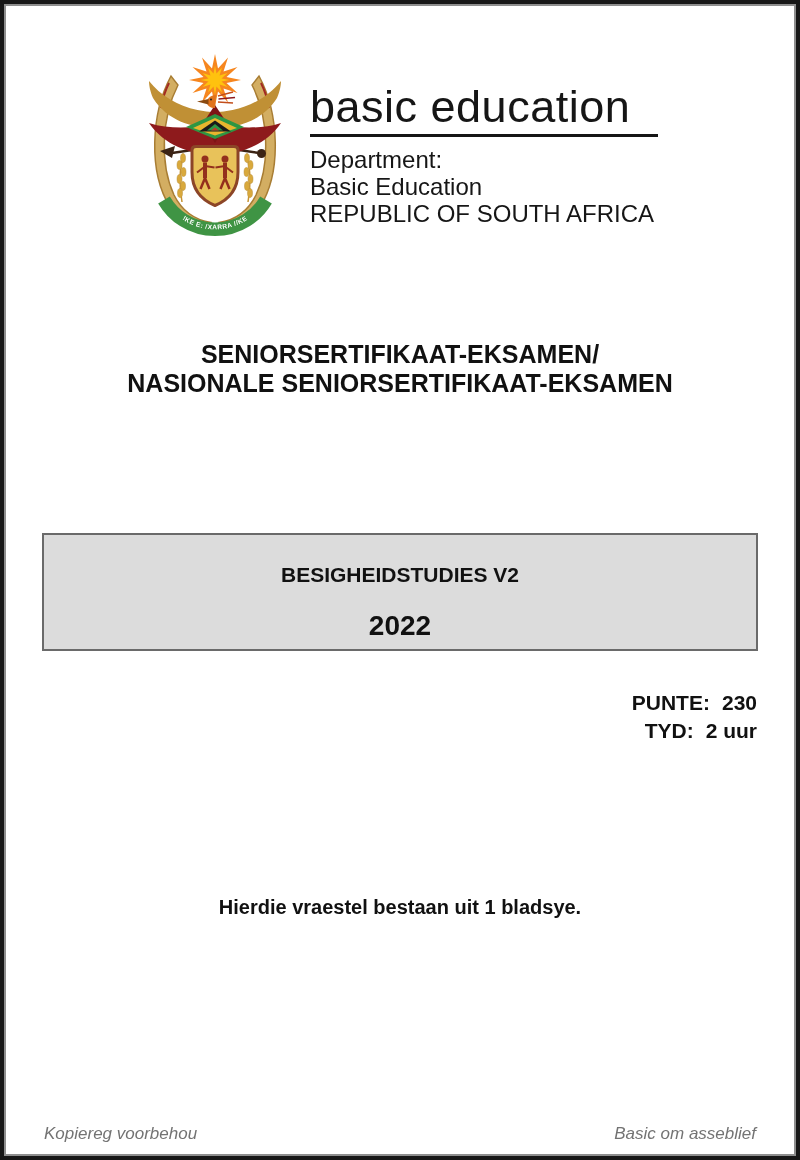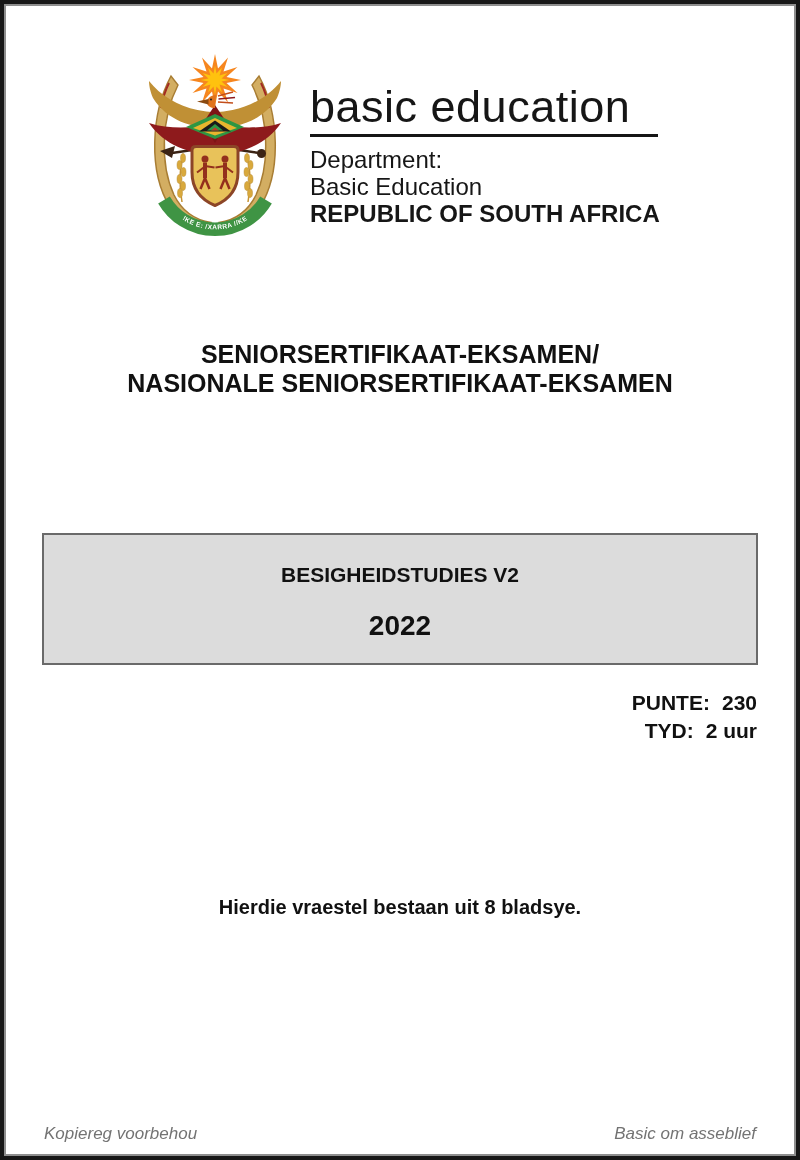--- a/index.html
+++ b/index.html
@@ -20,30 +20,30 @@
   }
   
   .emblem{position:absolute;left:136px;top:48px;width:150px;height:190px;}
   .logo-text{position:absolute;left:306px;top:80px;width:380px;}
   .wordmark{
     font-size:45px;line-height:46px;font-weight:400;
     letter-spacing:0.5px;color:#161616;
   }
   .wordmark-rule{width:348px;height:3px;background:#161616;margin-top:4px;}
   .dept{margin-top:9px;font-size:24px;line-height:27px;color:#161616;}
-  .dept .bold{font-weight:bold;font-size:24px;}
+  .dept .bold{font-weight:normal;font-size:24px;}
   
   .exam-title{
     position:absolute;left:0;right:0;top:336px;
     text-align:center;font-weight:bold;font-size:25px;line-height:29px;
     color:#111;
   }
   
   .subject-box{
-    position:absolute;left:38px;top:529px;width:716px;height:132px;
+    position:absolute;left:38px;top:529px;width:716px;height:118px;
     box-sizing:border-box;
     background:#dcdcdc;border:2px solid #6a6a6a;
     text-align:center;
   }
   .subject-box .subject{margin-top:28px;font-weight:bold;font-size:21px;}
   .subject-box .year{margin-top:23px;font-weight:bold;font-size:28px;}
   
   .details{
     position:absolute;right:39px;top:688px;
     text-align:right;font-weight:bold;font-size:21px;line-height:22px;
@@ -169,17 +169,17 @@
 
   <div class="details">
     <div class="row">
       <span>PUNTE:</span><span class="val">230</span>
     </div>
     <div class="row">
       <span>TYD:</span><span class="val">2 uur</span>
     </div>
   </div>
 
-  <div class="note">Hierdie vraestel bestaan uit 8 bladsye.</div>
+  <div class="note">Hierdie vraestel bestaan uit 1 bladsye.</div>
 
   <div class="footer-left">Kopiereg voorbehou</div>
   <div class="footer-right">Basic om asseblief</div>
 </div>
 
 </body></html>

